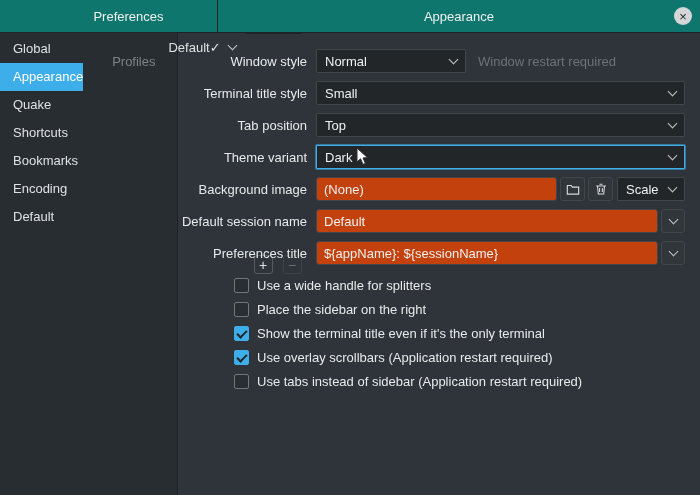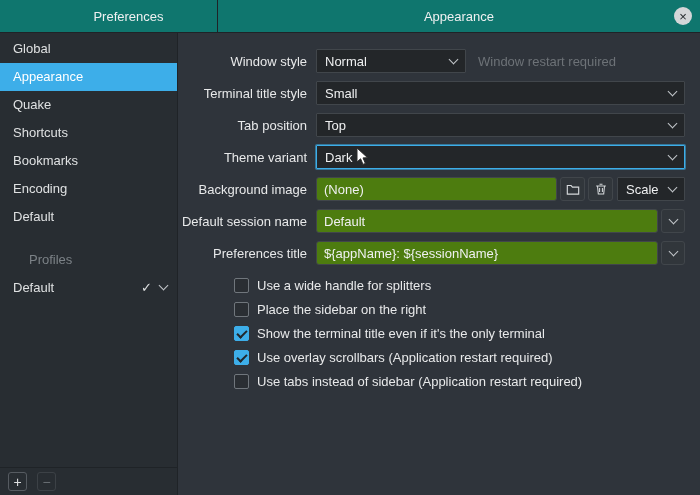--- a/index.html
+++ b/index.html
@@ -24,21 +24,21 @@
     width: 18px; height: 18px; border-radius: 50%;
     background: #d4d6d8; color: #24282c;
     display: flex; align-items: center; justify-content: center;
     font-size: 13px; line-height: 1; cursor: default; user-select: none;
   }
 
   
   .main { display: flex; flex: 1; min-height: 0; }
 
   
-  .sidebar { width: 178px; flex: 0 0 178px; background: #282d32; border-right: 1px solid #1f2327; display: flex; flex-direction: column; }
+  .sidebar { width: 178px; flex: 0 0 178px; background: #282d32; border-right: 1px solid #1f2327; display: flex; flex-direction: row; }
   .side-list { padding-top: 2px; }
   .side-item { height: 28px; line-height: 28px; padding-left: 13px; color: #dfe1e2; cursor: default; }
   .side-item[data-selected="true"] { background: #3daee9; color: #ffffff; }
   .profiles-header { margin-top: 16px; height: 26px; line-height: 26px; padding-left: 29px; color: #7c8287; }
   .profile-row { height: 28px; display: flex; align-items: center; padding: 0 10px 0 13px; color: #dfe1e2; }
   .profile-label { flex: 1; }
   .profile-check { color: #dfe1e2; font-size: 13px; margin-right: 8px; }
   .side-spacer { flex: 1; }
   .side-toolbar { flex: 0 0 28px; border-top: 1px solid #1f2327; display: flex; align-items: center; padding-left: 8px; gap: 10px; }
   .tool-btn {
@@ -60,21 +60,21 @@
   }
   .combo .value { flex: 1; color: #eff0f1; white-space: nowrap; overflow: hidden; }
   .combo.focused { border-color: #3daee9; box-shadow: 0 0 0 1px rgba(61,174,233,0.55); }
   .combo.w-fixed { width: 150px; }
   .combo.grow { flex: 1; }
   .combo.w-scale { width: 68px; flex: 0 0 68px; }
 
   .arrow { width: 7px; height: 7px; border-right: 1.6px solid #c3c7cb; border-bottom: 1.6px solid #c3c7cb; transform: rotate(45deg); margin-top: -4px; flex: 0 0 7px; }
 
   .textfield {
-    height: 24px; flex: 1; background: #4d7c0f; border: 1px solid #41464b; border-radius: 3px;
+    height: 24px; flex: 1; background: #c2410c; border: 1px solid #41464b; border-radius: 3px;
     color: #eff0f1; font: inherit; padding: 0 7px; outline: none; min-width: 0;
   }
   .icon-btn {
     width: 25px; height: 24px; flex: 0 0 25px; margin-left: 3px;
     background: #31363b; border: 1px solid #41464b; border-radius: 3px;
     display: flex; align-items: center; justify-content: center; cursor: default;
   }
   .drop-btn {
     width: 24px; height: 24px; flex: 0 0 24px; margin-left: 3px;
     background: #31363b; border: 1px solid #41464b; border-radius: 3px;

